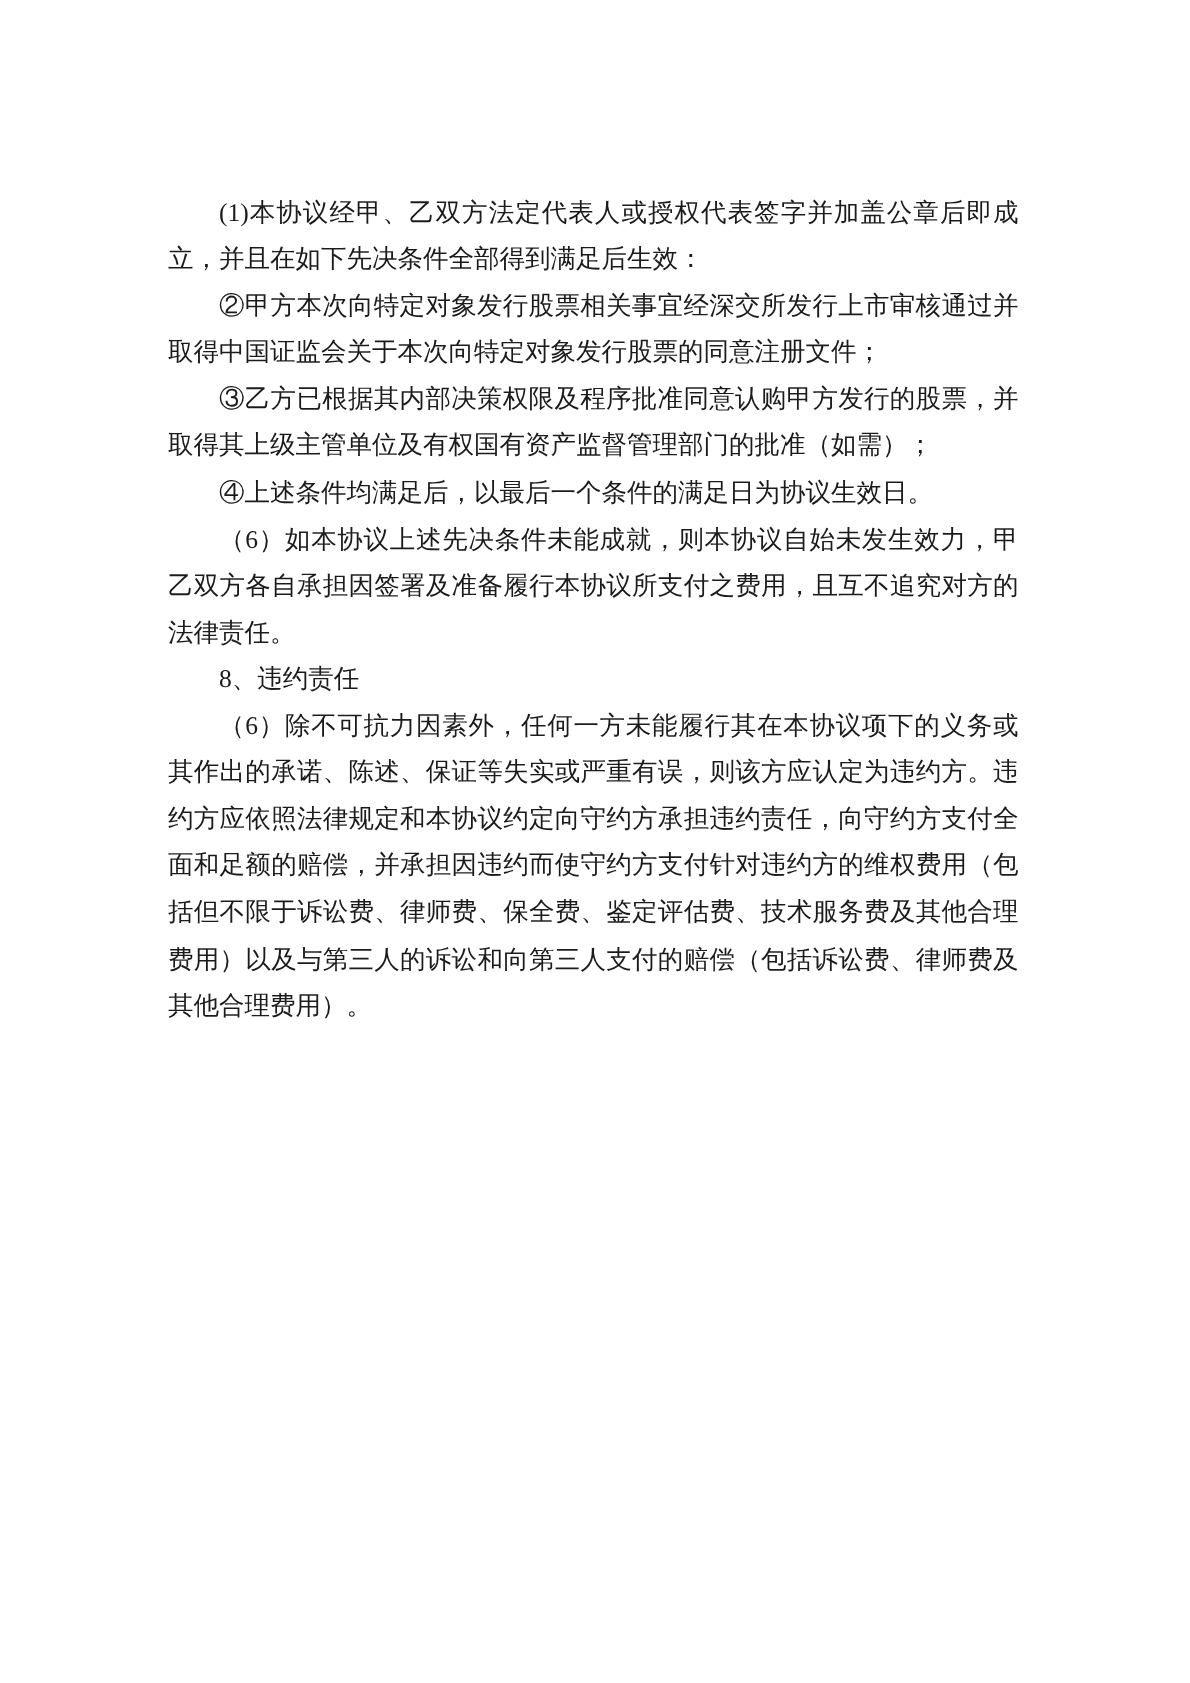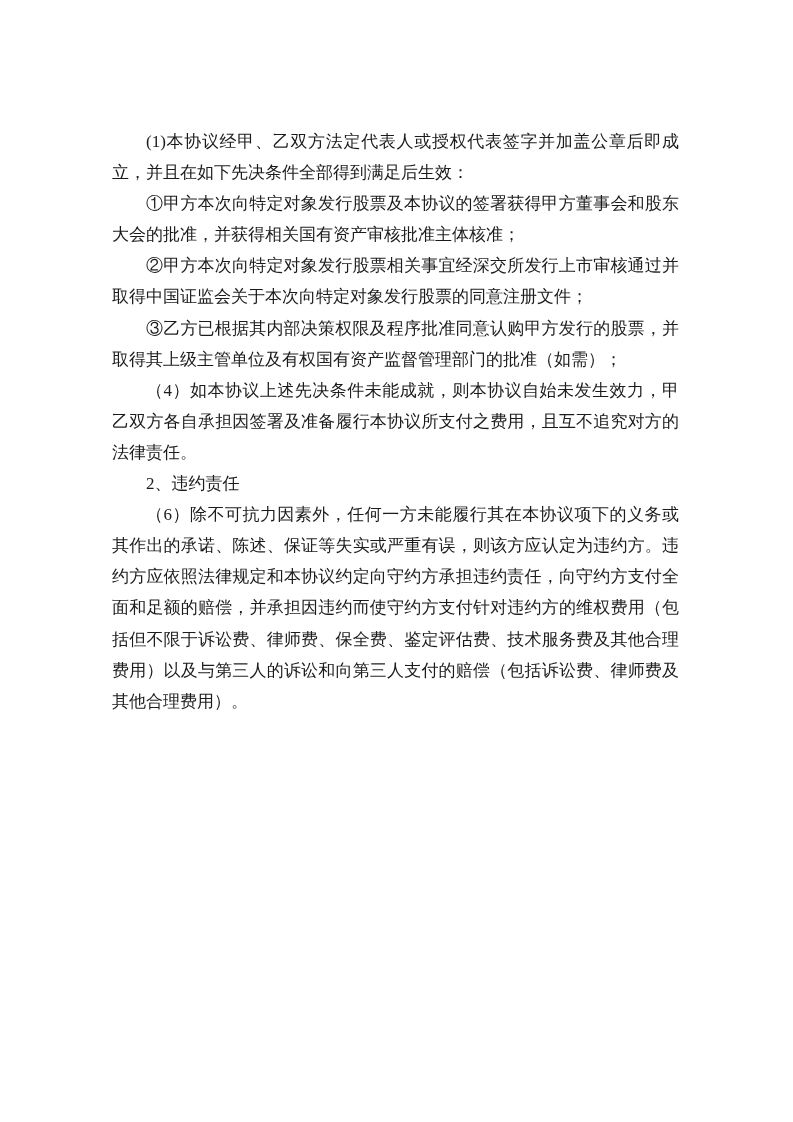--- a/index.html
+++ b/index.html
@@ -33,20 +33,20 @@
     padding: 0;
     overflow-wrap: break-word;
   }
 </style>
 </head>
 <body>
 
 <div class="page">
   <div class="content">
     <p class="para">(1)本协议经甲、乙双方法定代表人或授权代表签字并加盖公章后即成立，并且在如下先决条件全部得到满足后生效：</p>
-    <p class="para">①甲方本次向特定对象发行股票及本协议的签署获得甲方董事会和股东大会的批准，并获得相关国有资产审核批准主体核准；</p>
     <p class="para">②甲方本次向特定对象发行股票相关事宜经深交所发行上市审核通过并取得中国证监会关于本次向特定对象发行股票的同意注册文件；</p>
     <p class="para">③乙方已根据其内部决策权限及程序批准同意认购甲方发行的股票，并取得其上级主管单位及有权国有资产监督管理部门的批准（如需）；</p>
-    <p class="para">（4）如本协议上述先决条件未能成就，则本协议自始未发生效力，甲乙双方各自承担因签署及准备履行本协议所支付之费用，且互不追究对方的法律责任。</p>
-    <p class="para">2、违约责任</p>
+    <p class="para">④上述条件均满足后，以最后一个条件的满足日为协议生效日。</p>
+    <p class="para">（6）如本协议上述先决条件未能成就，则本协议自始未发生效力，甲乙双方各自承担因签署及准备履行本协议所支付之费用，且互不追究对方的法律责任。</p>
+    <p class="para">8、违约责任</p>
     <p class="para">（6）除不可抗力因素外，任何一方未能履行其在本协议项下的义务或其作出的承诺、陈述、保证等失实或严重有误，则该方应认定为违约方。违约方应依照法律规定和本协议约定向守约方承担违约责任，向守约方支付全面和足额的赔偿，并承担因违约而使守约方支付针对违约方的维权费用（包括但不限于诉讼费、律师费、保全费、鉴定评估费、技术服务费及其他合理费用）以及与第三人的诉讼和向第三人支付的赔偿（包括诉讼费、律师费及其他合理费用）。</p>
   </div>
 </div>
 
 </body></html>

